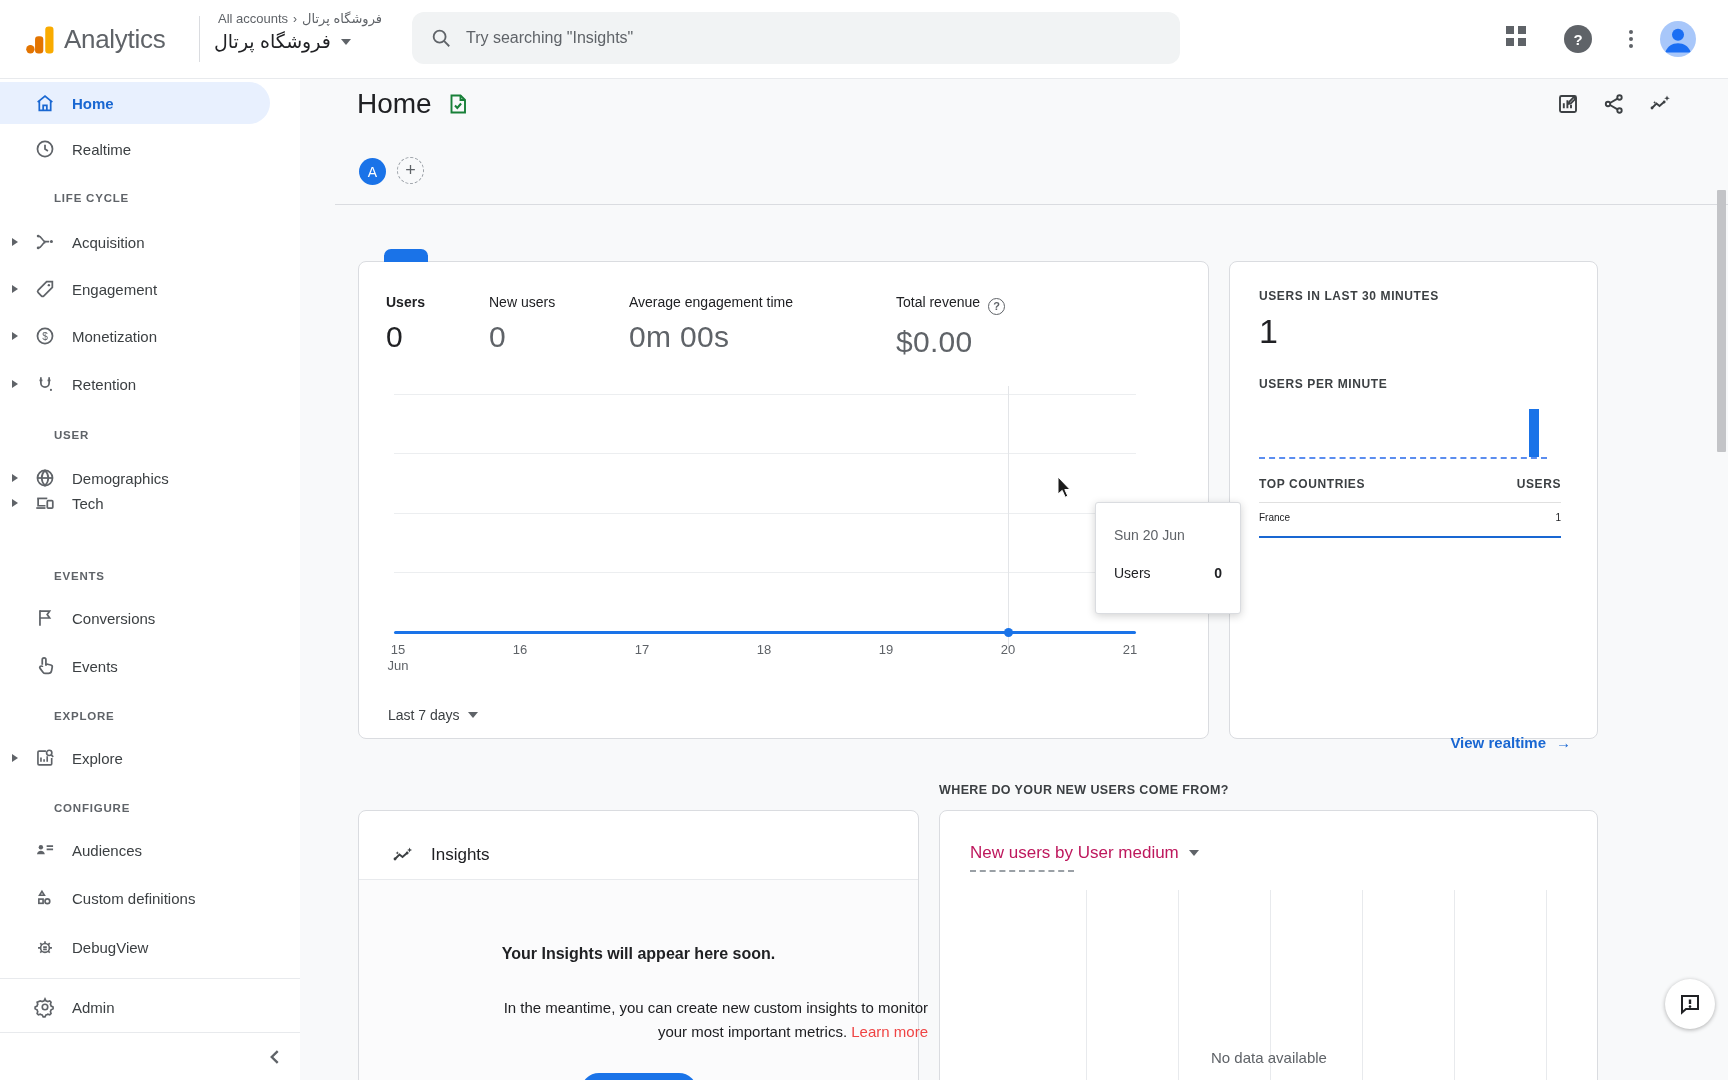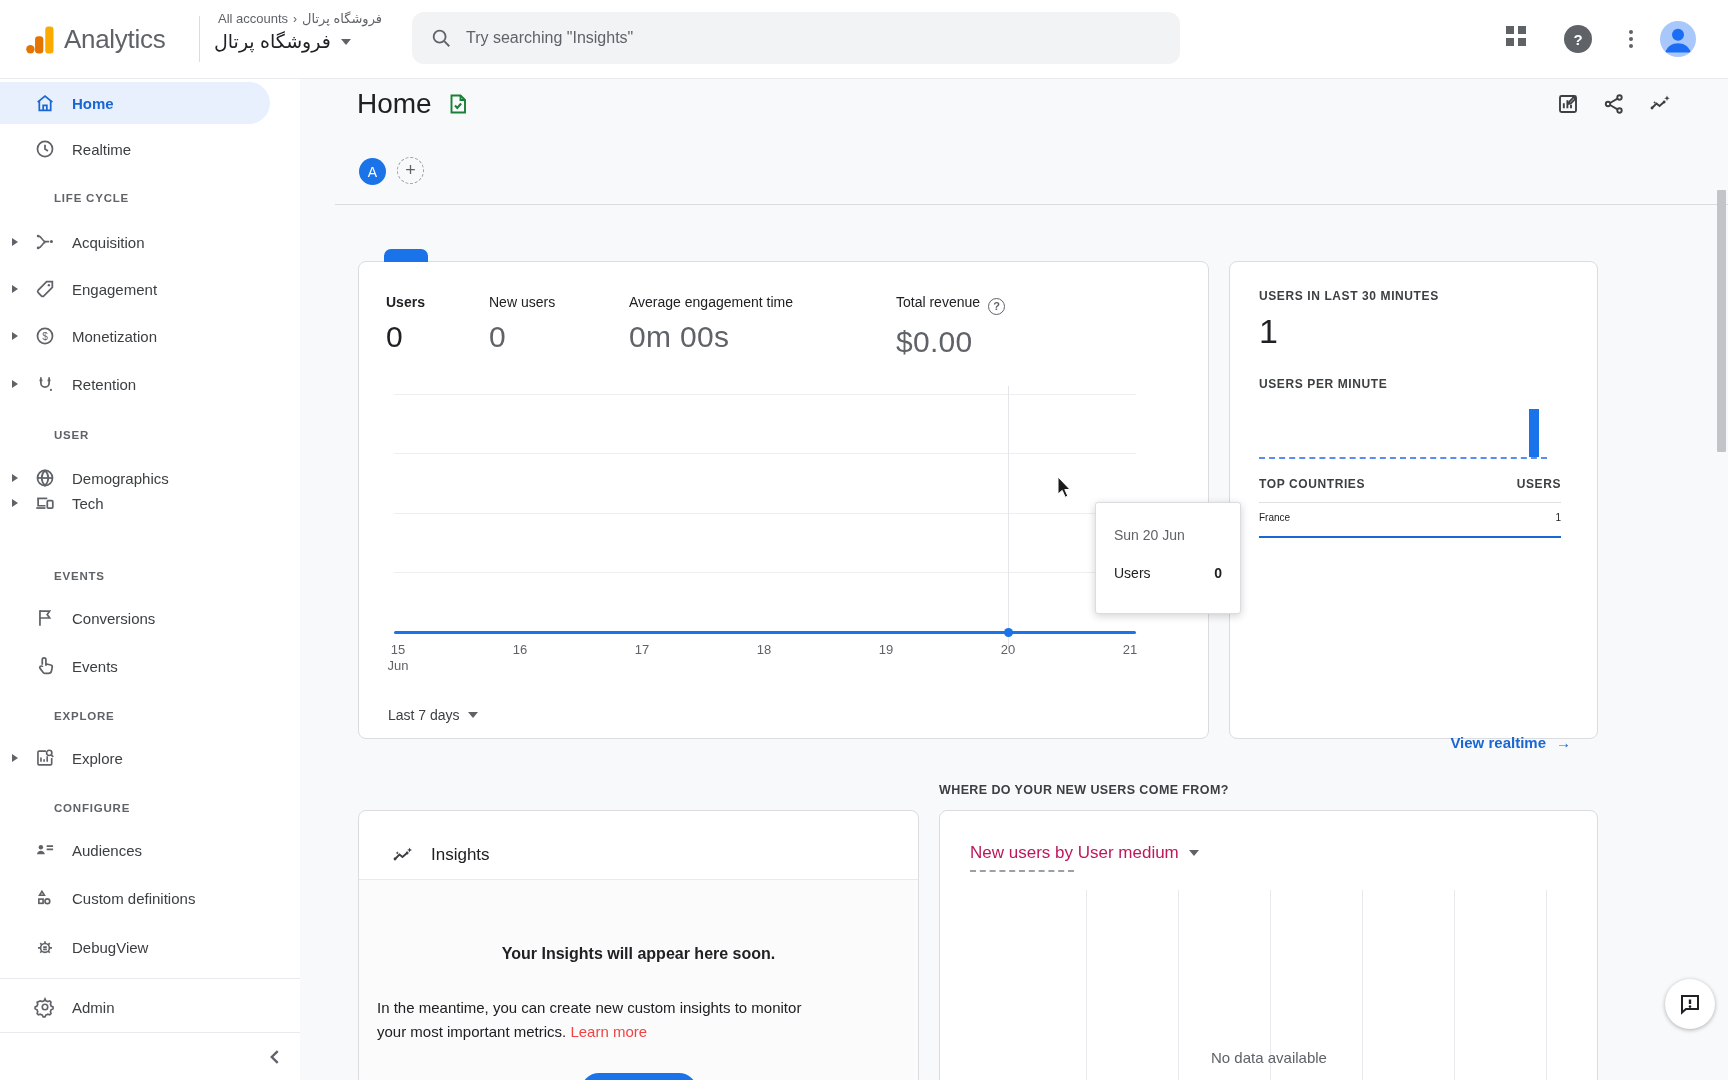--- a/index.html
+++ b/index.html
@@ -83,21 +83,21 @@
   .rt-blue{position:absolute;left:29px;top:274px;width:302px;height:2px;background:#1967d2;}
   .rt-link{position:absolute;right:26px;top:440px;display:flex;align-items:flex-start;gap:10px;font-size:15px;font-weight:bold;color:#1967d2;cursor:pointer;margin-top:32px;}
 
   
   .section-heading{left:939px;top:783px;font-size:12.5px;font-weight:bold;letter-spacing:.4px;color:#3c4043;}
   #inscard{left:358px;top:810px;width:561px;height:290px;}
   .ins-head{position:absolute;left:32px;top:32px;display:flex;align-items:center;gap:16px;font-size:17px;color:#202124;}
   .ins-div{position:absolute;left:0;top:68px;width:559px;height:1px;background:#e8eaed;}
   .ins-body{position:absolute;left:0;top:69px;width:559px;height:220px;background:#fbfbfc;border-radius:0 0 8px 8px;}
   .ins-headline{position:absolute;left:0;top:134px;width:559px;text-align:center;font-size:16px;font-weight:bold;color:#202124;}
-  .ins-line{position:absolute;left:18px;width:559px;text-align:left;font-size:15px;color:#202124;}
+  .ins-line{position:absolute;left:10px;width:559px;text-align:right;font-size:15px;color:#202124;}
   .learn-more{color:#ef4444;cursor:pointer;}
   .ins-btn{position:absolute;left:222px;top:262px;width:116px;height:40px;background:#1a73e8;border-radius:18px;cursor:pointer;}
   #nucard{left:939px;top:810px;width:659px;height:290px;}
   .nu-title{position:absolute;left:30px;top:32px;display:flex;align-items:center;gap:10px;font-size:17px;color:#be185d;cursor:pointer;}
   .nu-underline{position:absolute;left:30px;top:59px;width:104px;border-top:2px dashed #9aa0a6;}
   .nu-grid span{position:absolute;top:79px;width:1px;height:211px;background:#e8eaed;}
   .nu-empty{position:absolute;left:229px;top:238px;width:200px;text-align:center;font-size:15px;color:#5f6368;}
 
   
   .fab{left:1665px;top:979px;width:50px;height:50px;border-radius:50%;background:#fff;box-shadow:0 1px 4px rgba(0,0,0,.3);display:flex;align-items:center;justify-content:center;cursor:pointer;z-index:50;}

